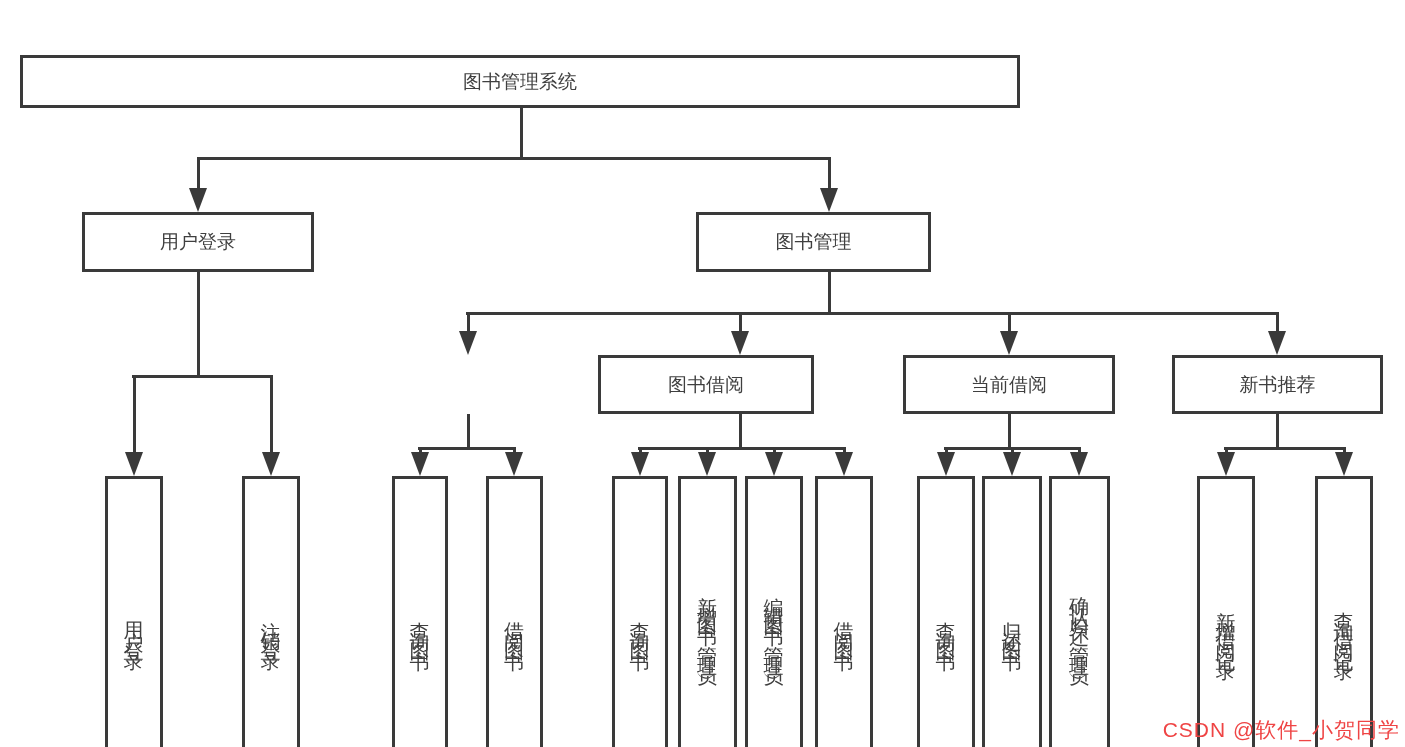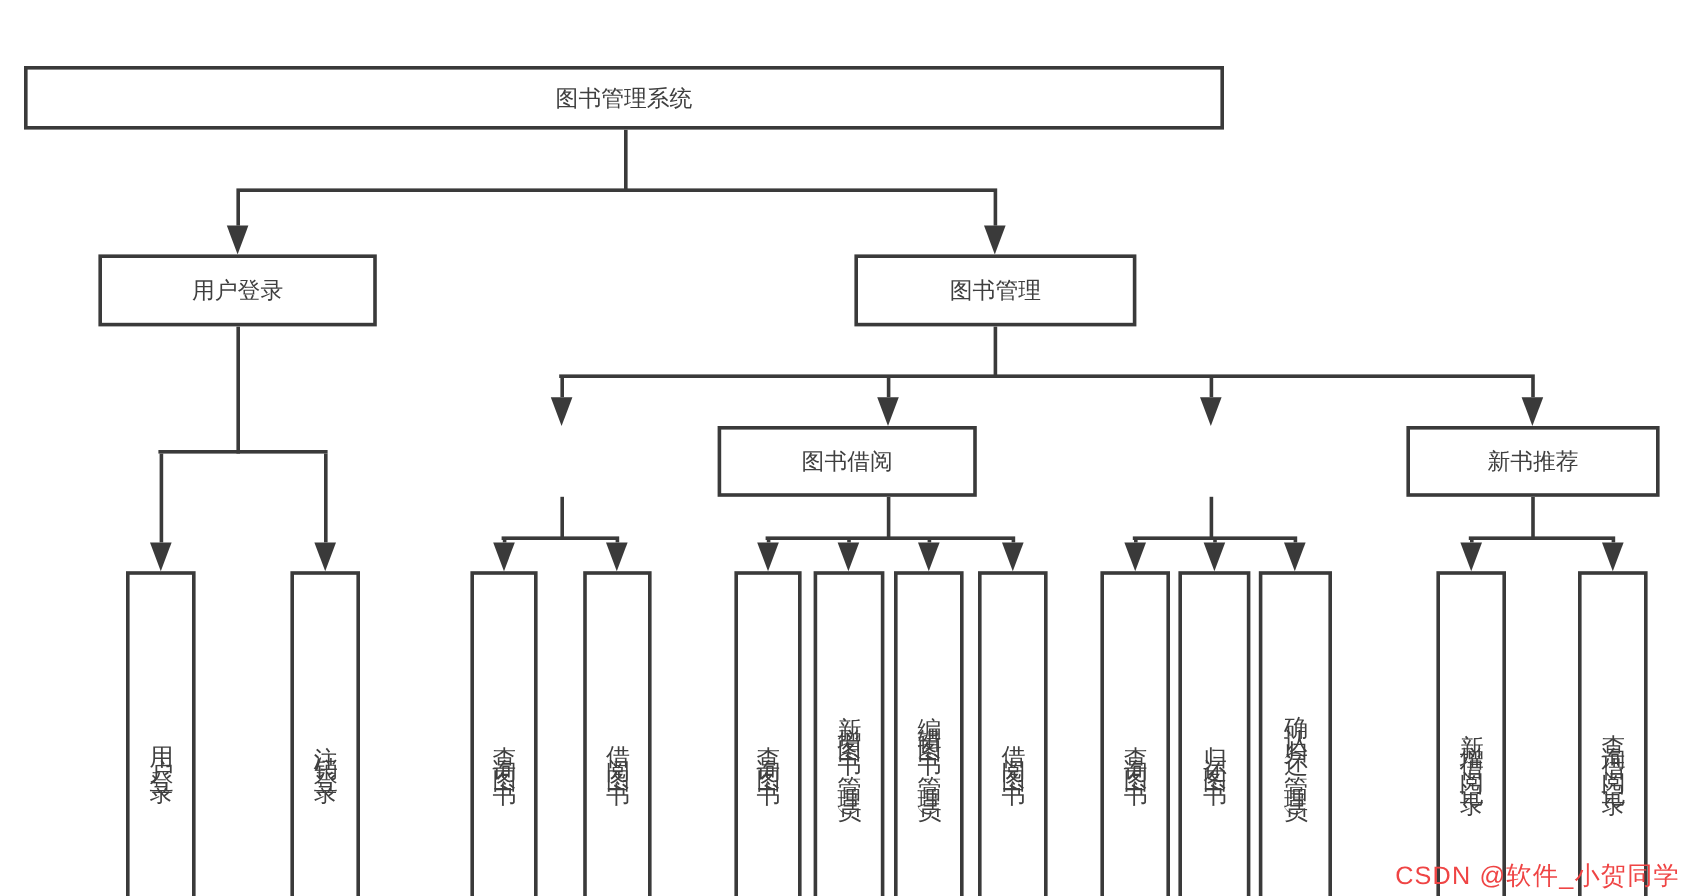--- a/index.html
+++ b/index.html
@@ -59,29 +59,32 @@
 <div id="canvas">
 
   <div class="node" style="left:20px;top:15px;width:1000px;height:53px">
     <span>图书管理系统</span>
   </div>
 
   <div class="node" style="left:82px;top:172px;width:232px;height:60px">
     <span>用户登录</span>
   </div>
 
-  <div class="node" style="left:712px;top:172px;width:235px;height:60px">
+  <div class="node" style="left:696px;top:172px;width:235px;height:60px">
     <span>图书管理</span>
   </div>
 
 
   <div class="node" style="left:598px;top:315px;width:216px;height:59px">
     <span>图书借阅</span>
   </div>
 
+  <div class="node" style="left:903px;top:315px;width:212px;height:59px">
+    <span>当前借阅</span>
+  </div>
 
   <div class="node" style="left:1172px;top:315px;width:211px;height:59px">
     <span>新书推荐</span>
   </div>
 
   <div class="node leaf" style="left:105px">
     <span class="vtext">用户登录</span>
   </div>
   <div class="node leaf" style="left:242px">
     <span class="vtext">注销登录</span>

